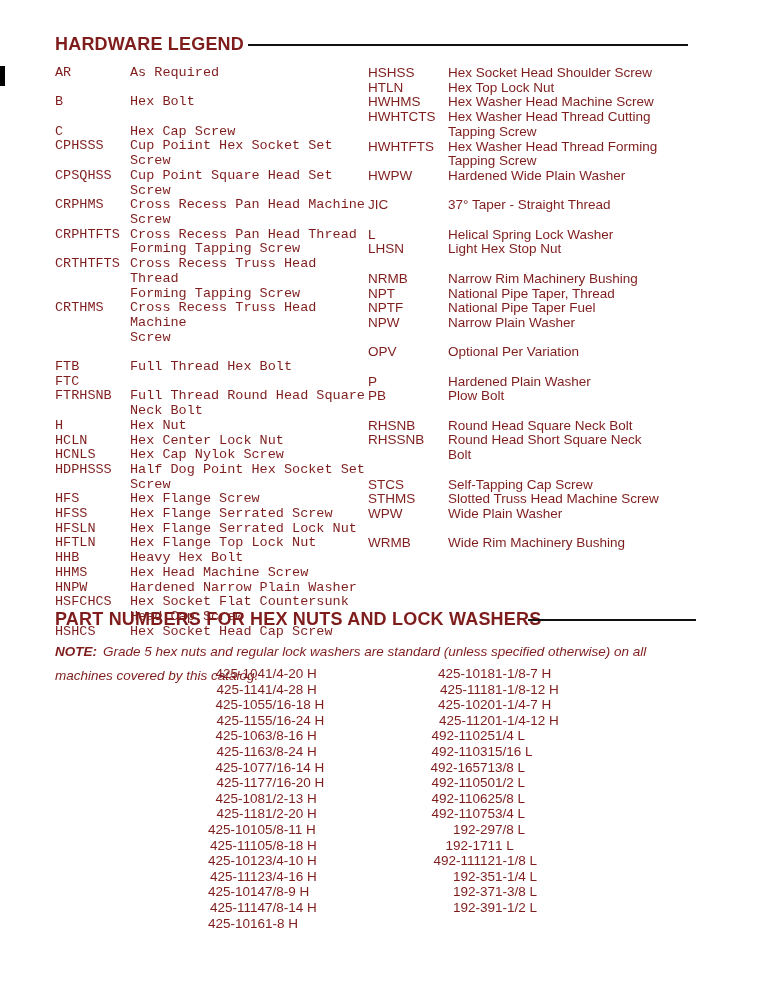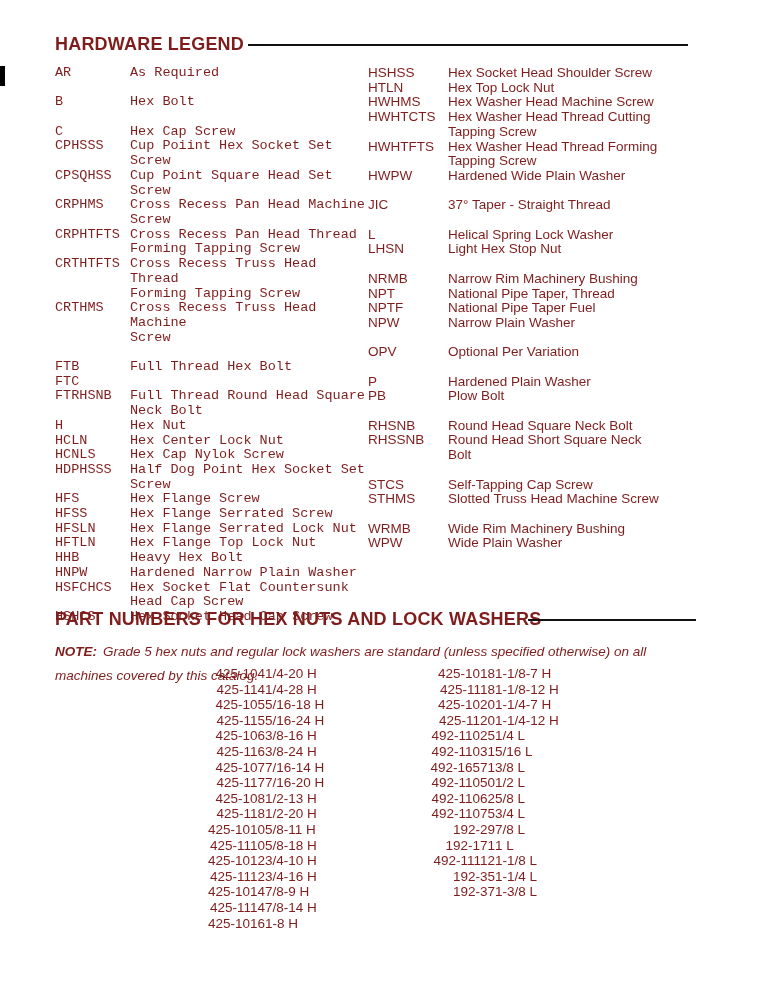--- a/index.html
+++ b/index.html
@@ -154,20 +154,24 @@
       <div class="lrow">
         <span class="abbr">HFTLN</span>
         <span class="desc">Hex Flange Top Lock Nut</span>
       </div>
 
       <div class="lrow">
         <span class="abbr">HHB</span>
         <span class="desc">Heavy Hex Bolt</span>
       </div>
 
+      <div class="lrow">
+        <span class="abbr">HHMS</span>
+        <span class="desc">Hex Head Machine Screw</span>
+      </div>
 
       <div class="lrow">
         <span class="abbr">HNPW</span>
         <span class="desc">Hardened Narrow Plain Washer</span>
       </div>
 
       <div class="lrow">
         <span class="abbr">HSFCHCS</span>
         <span class="desc">Hex Socket Flat Countersunk
 Head Cap Screw</span>
@@ -277,28 +281,28 @@
       <div class="lrow gap-before">
         <span class="abbr">STCS</span>
         <span class="desc">Self-Tapping Cap Screw</span>
       </div>
 
       <div class="lrow">
         <span class="abbr">STHMS</span>
         <span class="desc">Slotted Truss Head Machine Screw</span>
       </div>
 
+      <div class="lrow">
+        <span class="abbr">WPW</span>
+        <span class="desc">Wide Plain Washer</span>
+      </div>
+
       <div class="lrow gap-before">
         <span class="abbr">WRMB</span>
         <span class="desc">Wide Rim Machinery Bushing</span>
-      </div>
-
-      <div class="lrow">
-        <span class="abbr">WPW</span>
-        <span class="desc">Wide Plain Washer</span>
       </div>
     </div>
 
   <h1 class="sec-title" id="title2">PART NUMBERS FOR HEX NUTS AND LOCK WASHERS</h1>
   <div class="rule" id="rule2"></div>
 
   <div class="note">
     <span class="note-label">NOTE:</span><span class="note-text">Grade 5 hex nuts and regular lock washers are standard (unless specified otherwise) on all
 machines covered by this catalog.</span>
   </div>
@@ -461,15 +465,19 @@
       <div class="prow">
         <span class="pn">192-35</span>
         <span class="psize">1-1/4 L</span>
       </div>
 
       <div class="prow">
         <span class="pn">192-37</span>
         <span class="psize">1-3/8 L</span>
       </div>
 
+      <div class="prow">
+        <span class="pn">192-39</span>
+        <span class="psize">1-1/2 L</span>
+      </div>
     </div>
 
 </div>
 
 </body></html>

